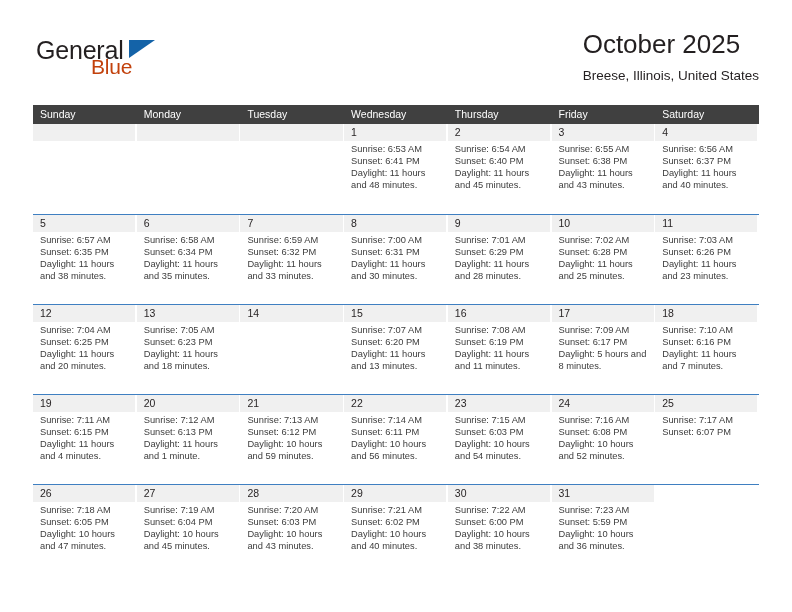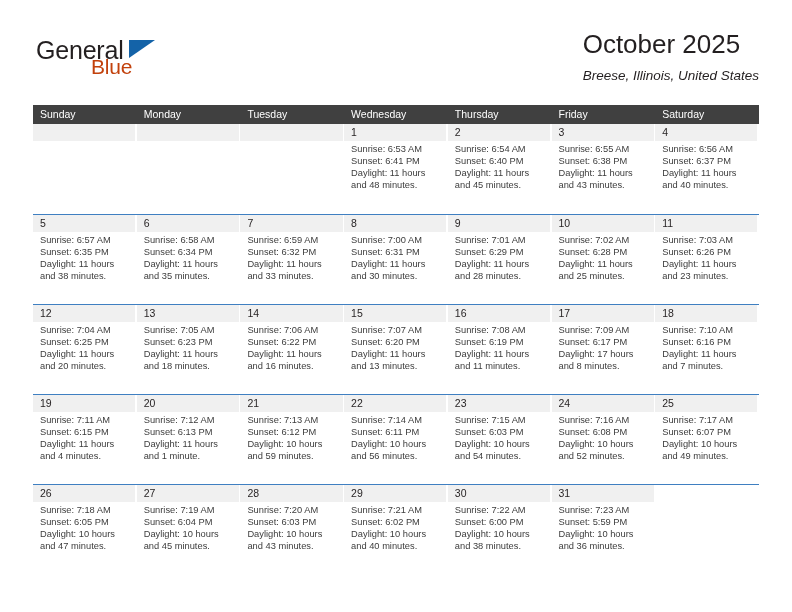--- a/index.html
+++ b/index.html
@@ -75,21 +75,20 @@
     color: #231f20;
     line-height: 32px;
     white-space: nowrap;
   }
   .cal-sub {
     font-size: 13.5px;
     color: #231f20;
     line-height: 20px;
     margin-top: 6px;
     white-space: nowrap;
-    font-style: italic;
   }
 
   
   .calendar {
     position: absolute;
     left: 33px;
     top: 105px;
     width: 726px;
   }
   .weekday-row {
@@ -329,25 +328,20 @@
               <div class="day-body">
                 <div>Sunrise: 7:05 AM</div>
                 <div>Sunset: 6:23 PM</div>
                 <div class="wrap">Daylight: 11 hours and 18 minutes.</div>
               </div>
             </div>
           </div>
           <div class="day-cell">
             <div class="day-inner">
               <div class="day-number">14</div>
-              <div class="day-body">
-                <div>Sunrise: 7:06 AM</div>
-                <div>Sunset: 6:22 PM</div>
-                <div class="wrap">Daylight: 11 hours and 16 minutes.</div>
-              </div>
             </div>
           </div>
           <div class="day-cell">
             <div class="day-inner">
               <div class="day-number">15</div>
               <div class="day-body">
                 <div>Sunrise: 7:07 AM</div>
                 <div>Sunset: 6:20 PM</div>
                 <div class="wrap">Daylight: 11 hours and 13 minutes.</div>
               </div>
@@ -362,21 +356,21 @@
                 <div class="wrap">Daylight: 11 hours and 11 minutes.</div>
               </div>
             </div>
           </div>
           <div class="day-cell">
             <div class="day-inner">
               <div class="day-number">17</div>
               <div class="day-body">
                 <div>Sunrise: 7:09 AM</div>
                 <div>Sunset: 6:17 PM</div>
-                <div class="wrap">Daylight: 17 hours and 8 minutes.</div>
+                <div class="wrap">Daylight: 5 hours and 8 minutes.</div>
               </div>
             </div>
           </div>
           <div class="day-cell">
             <div class="day-inner">
               <div class="day-number">18</div>
               <div class="day-body">
                 <div>Sunrise: 7:10 AM</div>
                 <div>Sunset: 6:16 PM</div>
                 <div class="wrap">Daylight: 11 hours and 7 minutes.</div>
@@ -444,21 +438,20 @@
                 <div class="wrap">Daylight: 10 hours and 52 minutes.</div>
               </div>
             </div>
           </div>
           <div class="day-cell">
             <div class="day-inner">
               <div class="day-number">25</div>
               <div class="day-body">
                 <div>Sunrise: 7:17 AM</div>
                 <div>Sunset: 6:07 PM</div>
-                <div class="wrap">Daylight: 10 hours and 49 minutes.</div>
               </div>
             </div>
           </div>
         </div>
         <div class="week-row">
           <div class="day-cell">
             <div class="day-inner">
               <div class="day-number">26</div>
               <div class="day-body">
                 <div>Sunrise: 7:18 AM</div>

